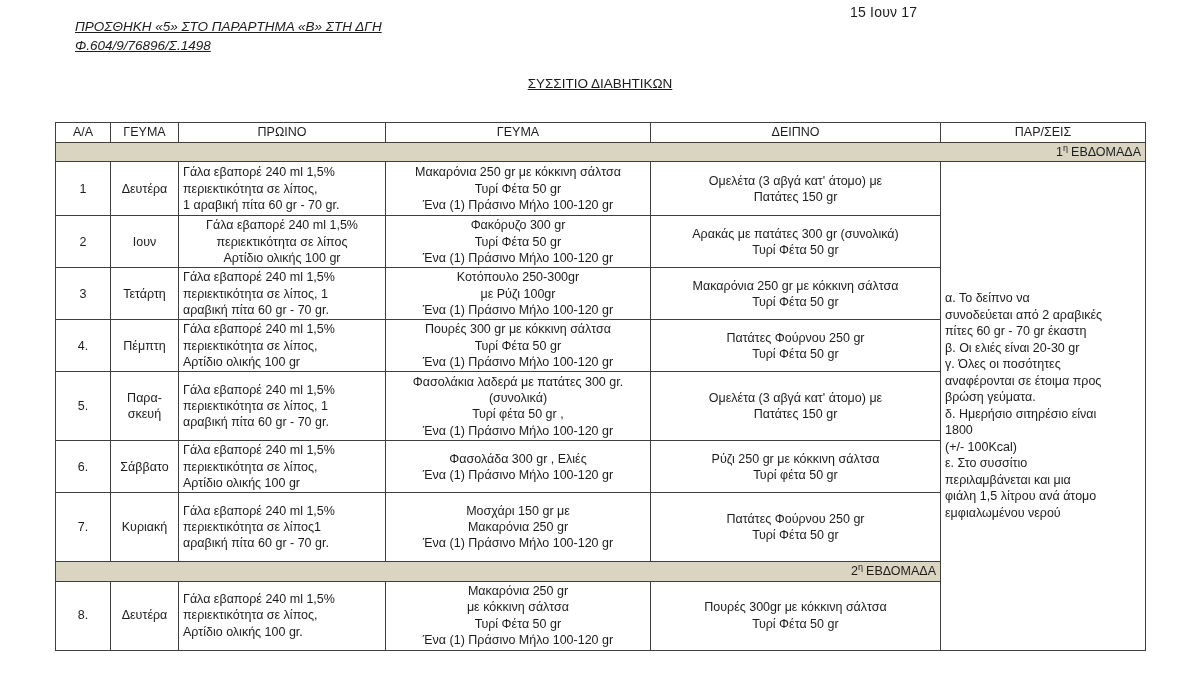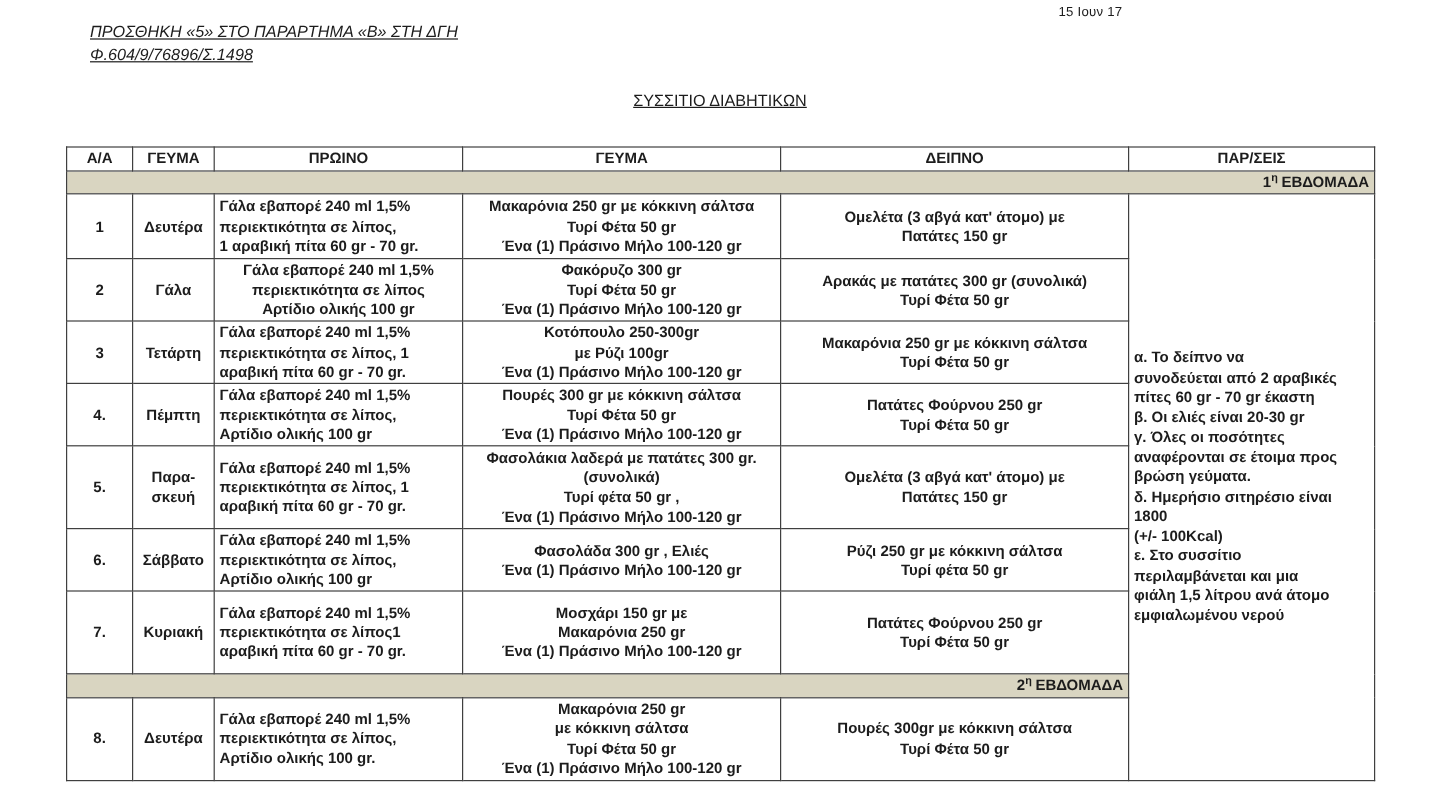--- a/index.html
+++ b/index.html
@@ -1,34 +1,34 @@
 <!DOCTYPE html>
 <html style="--band-bg: #d9d5c1;"><head>
 <meta charset="utf-8">
 <style>
   html,body{margin:0;padding:0;}
   body{
     width:1200px;height:673px;position:relative;background:#ffffff;
     font-family:"Liberation Sans","DejaVu Sans",sans-serif;
     color:#1c1c1c;overflow:hidden;
   }
-  .doc-date{position:absolute;top:4px;left:850px;font-size:11px;letter-spacing:.2px;margin-left:32px;}
+  .doc-date{position:absolute;top:4px;left:850px;font-size:14px;letter-spacing:.2px;}
   .doc-heading{position:absolute;top:18px;left:75px;font-size:13.5px;line-height:1.4;font-style:italic;}
   .doc-heading div{text-decoration:underline;}
   .page-title{position:absolute;top:76px;left:0;width:1200px;text-align:center;
     font-size:13.5px;}
   .page-title span{text-decoration:underline;}
   table.menu{
     position:absolute;left:55px;top:122px;width:1090px;
     border-collapse:collapse;table-layout:fixed;
     font-size:12.5px;line-height:1.3;
   }
   table.menu th,table.menu td{
     border:1px solid #3f3f3f;padding:1px 4px;vertical-align:middle;
-    font-weight:bold;overflow:hidden;margin-top:48px;
+    font-weight:normal;overflow:hidden;margin-top:48px;
   }
   th.hcell{text-align:center;height:17px;}
   td.band{background:var(--band-bg,#d9d5c1);text-align:right;height:16px;padding:0;}
   td.band sup{font-size:9px;line-height:0;}
   td.band .wk-label{margin-left:3px;}
   td.c-num,td.c-day{text-align:center;white-space:pre-line;}
   td.c-breakfast{text-align:left;white-space:pre-line;padding-left:6px;}
   td.c-breakfast.center{text-align:center;}
   td.c-lunch,td.c-dinner{text-align:center;white-space:pre-line;}
   td.c-remarks{vertical-align:middle;text-align:left;white-space:pre-line;
@@ -90,21 +90,21 @@
 δ. Ημερήσιο σιτηρέσιο είναι
 1800
 (+/- 100Kcal)
 ε. Στο συσσίτιο
 περιλαμβάνεται και μια
 φιάλη 1,5 λίτρου ανά άτομο
 εμφιαλωμένου νερού</td>
   </tr>
   <tr style="height:52px">
     <td class="c-num">2</td>
-    <td class="c-day">Γάλα</td>
+    <td class="c-day">Ιουν</td>
     <td class="c-breakfast center">Γάλα εβαπορέ 240 ml 1,5%
 περιεκτικότητα σε λίπος
 Αρτίδιο ολικής 100 gr</td>
     <td class="c-lunch">Φακόρυζο 300 gr
 Τυρί Φέτα 50 gr
 Ένα (1) Πράσινο Μήλο 100-120 gr</td>
     <td class="c-dinner">Αρακάς με πατάτες 300 gr (συνολικά)
 Τυρί Φέτα 50 gr</td>
   </tr>
   <tr style="height:52px">

